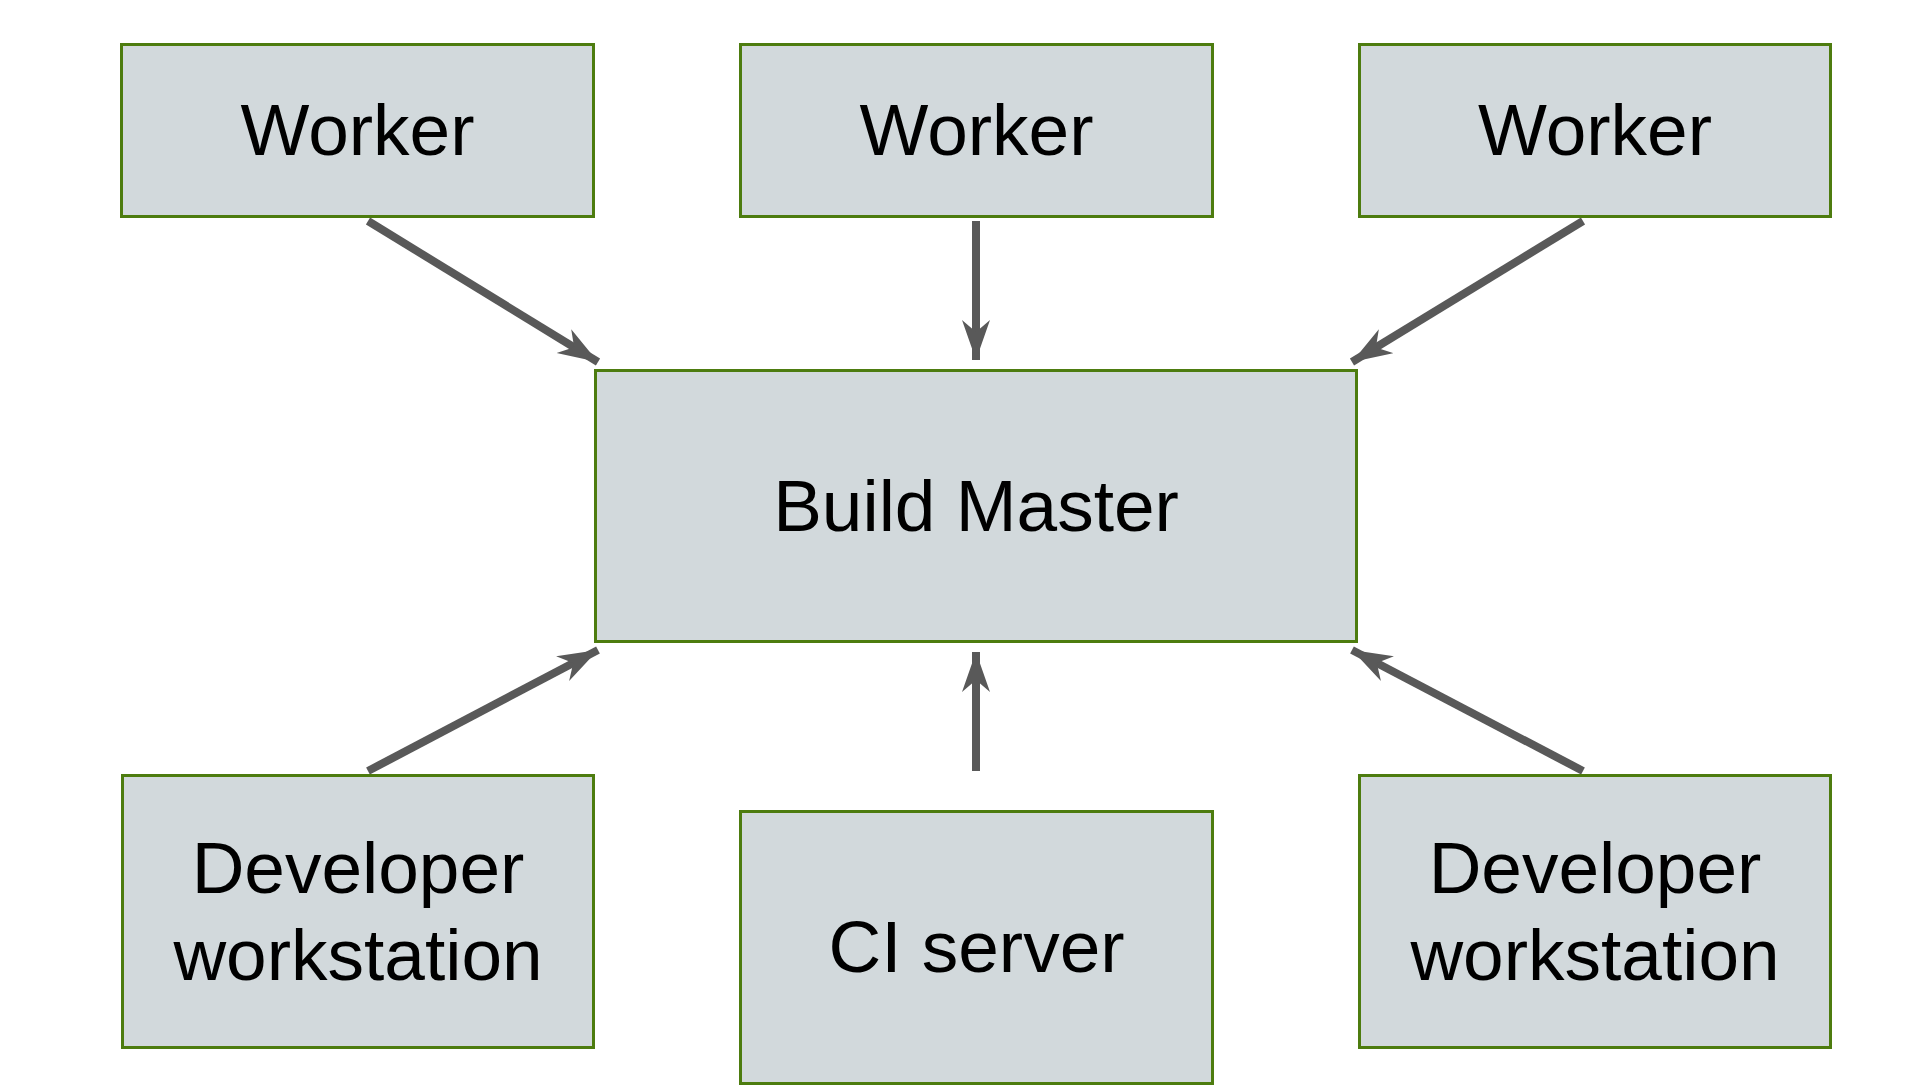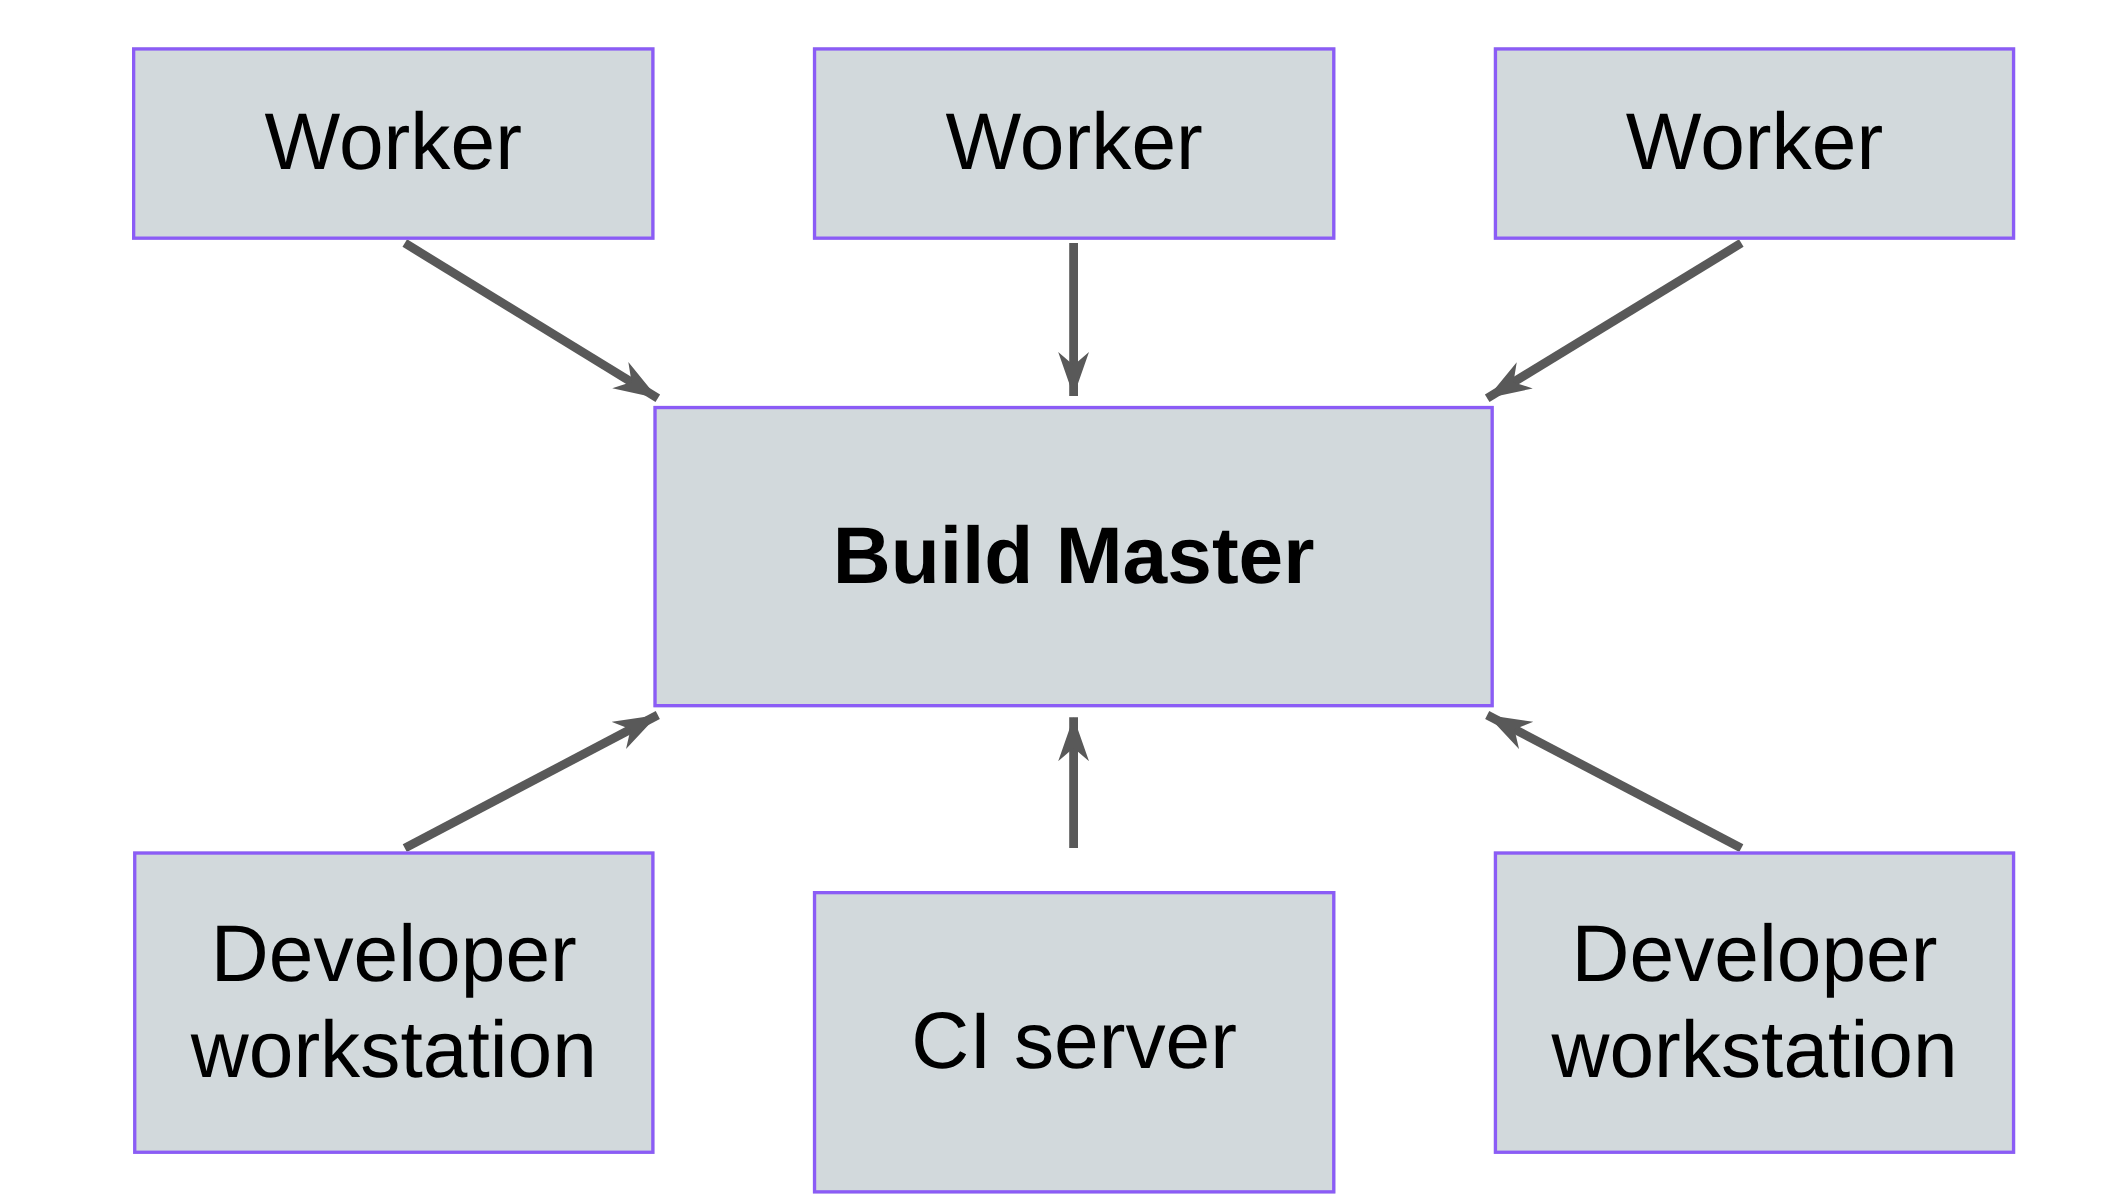--- a/index.html
+++ b/index.html
@@ -11,37 +11,37 @@
     position: relative;
     width: 1910px;
     height: 1090px;
     background: #ffffff;
     overflow: hidden;
     font-family: "Liberation Sans", "DejaVu Sans", sans-serif;
   }
   .node {
     position: absolute;
     background: #d2d9dc;
-    border: 3px solid #8b5cf6;
+    border: 3px solid #4d7c0f;
     box-sizing: border-box;
     display: flex;
     align-items: center;
     justify-content: center;
     text-align: center;
     color: #000000;
     font-size: 73px;
     line-height: 1.18;
     padding: 0 10px;
   }
   
   .node.worker-1 { left: 120px;  top: 43px;  width: 475px; height: 175px; }
   .node.worker-2 { left: 739px;  top: 43px;  width: 475px; height: 175px; }
   .node.worker-3 { left: 1358px; top: 43px;  width: 474px; height: 175px; }
   
-  .node.build-master { left: 594px; top: 369px; width: 764px; height: 274px; font-weight: bold; }
+  .node.build-master { left: 594px; top: 369px; width: 764px; height: 274px; }
   
   .node.dev-left  { left: 121px;  top: 774px; width: 474px; height: 275px; }
   .node.ci-server { left: 739px;  top: 810px; width: 475px; height: 275px; }
   .node.dev-right { left: 1358px; top: 774px; width: 474px; height: 275px; }
 
   svg.arrows {
     position: absolute;
     left: 0;
     top: 0;
     width: 1910px;

